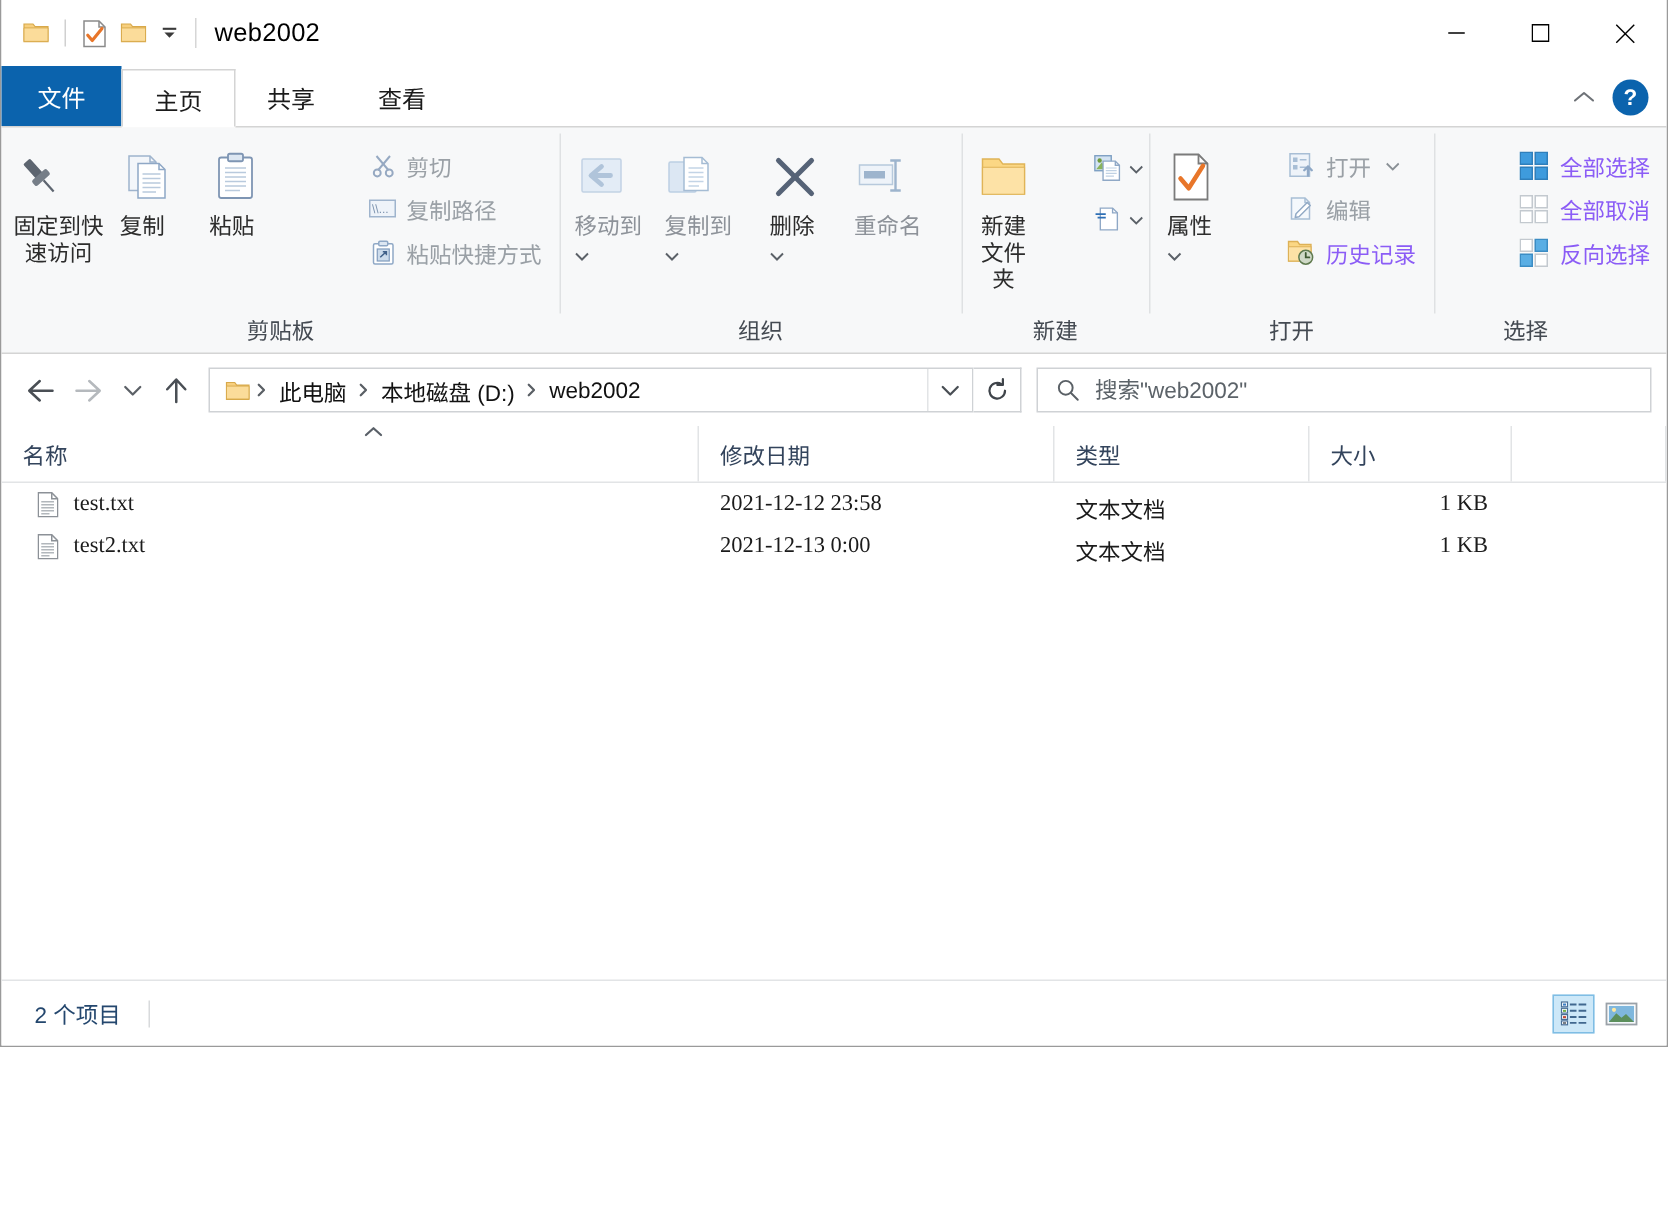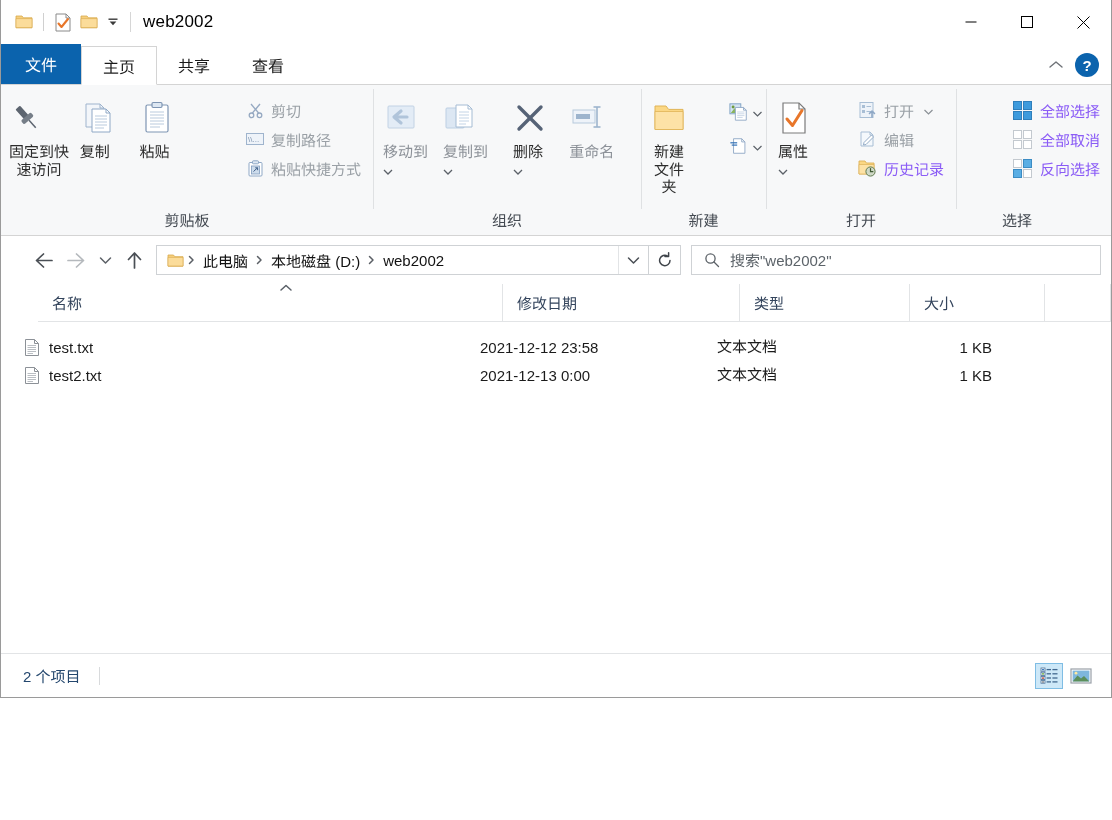--- a/index.html
+++ b/index.html
@@ -151,21 +151,20 @@
   .smallbtn .lbl { font-size: 15px; color: #8b5cf6; white-space: nowrap; }
   .smallbtn .lbl.dim { color: #9aa0a6; }
 
   
   .addrbar {
     flex: 0 0 48px; height: 48px;
     display: flex; align-items: center;
     background: #ffffff;
     padding: 0 10px;
     gap: 0;
-    margin-left: 17px;
   }
   .navbtn {
     width: 32px; height: 30px;
     display: flex; align-items: center; justify-content: center;
     cursor: default;
   }
   .navbtn.small { width: 26px; }
   .crumbbox {
     flex: 1 1 auto;
     height: 30px;
@@ -217,21 +216,20 @@
   }
   .searchbox input::placeholder { color: #5c6369; opacity: 1; }
 
   
   .colhdr {
     flex: 0 0 38px; height: 38px;
     display: flex; align-items: stretch;
     background: #ffffff;
     border-bottom: 1px solid #e2e4e6;
     position: relative;
-    margin-left: 37px;
   }
   .col {
     display: flex; align-items: center;
     font-size: 15px; color: #33445c;
     padding-left: 14px;
     border-right: 1px solid #e2e4e6;
     position: relative;
     cursor: default;
   }
   .col:last-child { border-right: 1px solid #e2e4e6; }
@@ -249,22 +247,23 @@
 
   
   .filelist {
     flex: 1 1 auto;
     background: #ffffff;
     overflow: hidden;
     padding-top: 6px;
   }
   .frow {
     height: 28px;
-    display: flex; align-items: flex-end;
+    display: flex; align-items: flex-start;
     cursor: default;
+    font-family: Liberation Serif, serif;
   }
   .fcell { display: flex; align-items: center; font-size: 15px; color: #1b1b1b; }
   .fcell-name { flex: 0 0 465px; padding-left: 24px; gap: 10px; }
   .fcell-date { flex: 0 0 237px; padding-left: 14px; color: #1b1b1b; }
   .fcell-type { flex: 0 0 170px; padding-left: 14px; }
   .fcell-size { flex: 0 0 135px; justify-content: flex-end; padding-right: 16px; }
 
   
   .statusbar {
     flex: 0 0 44px; height: 44px;

